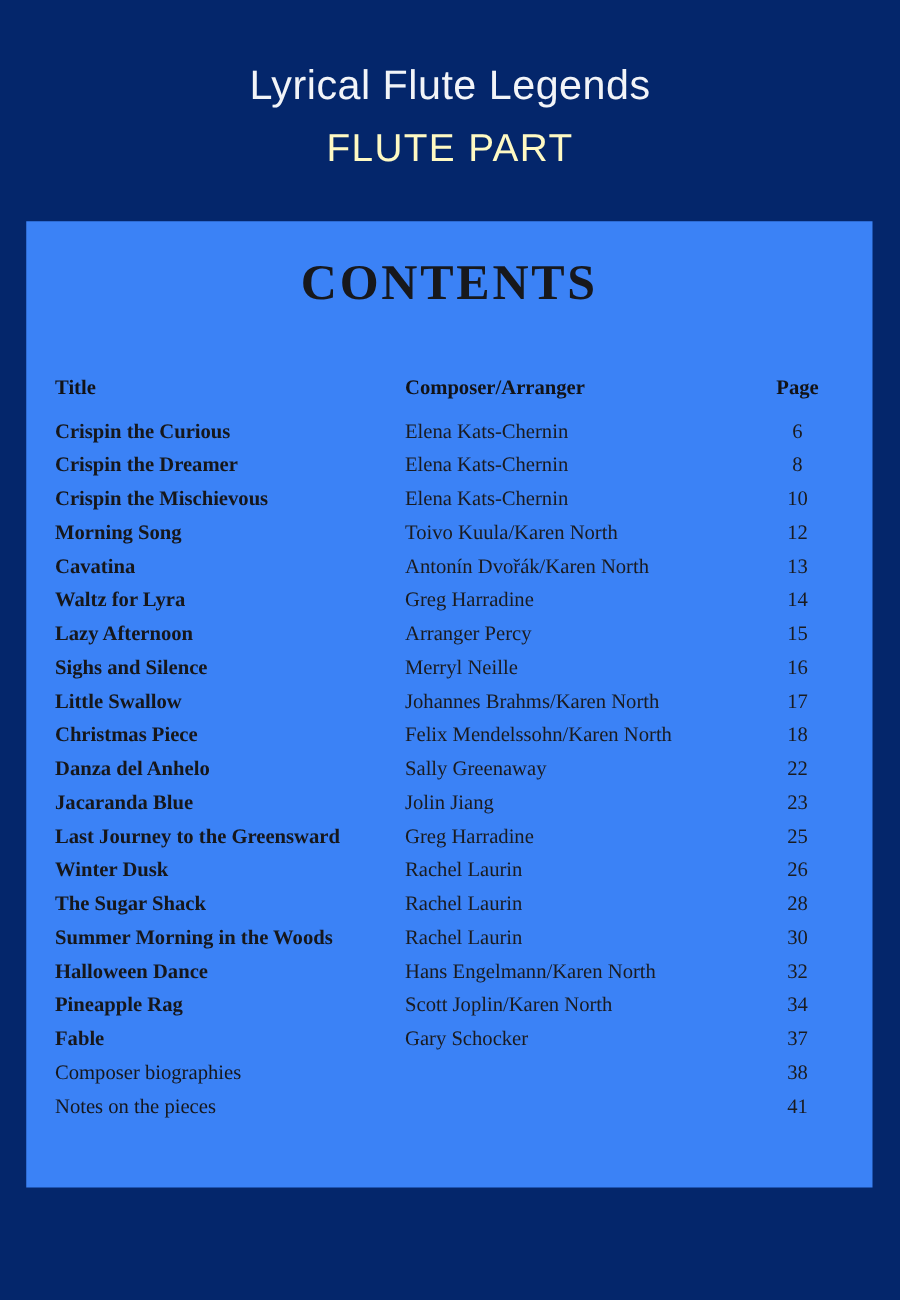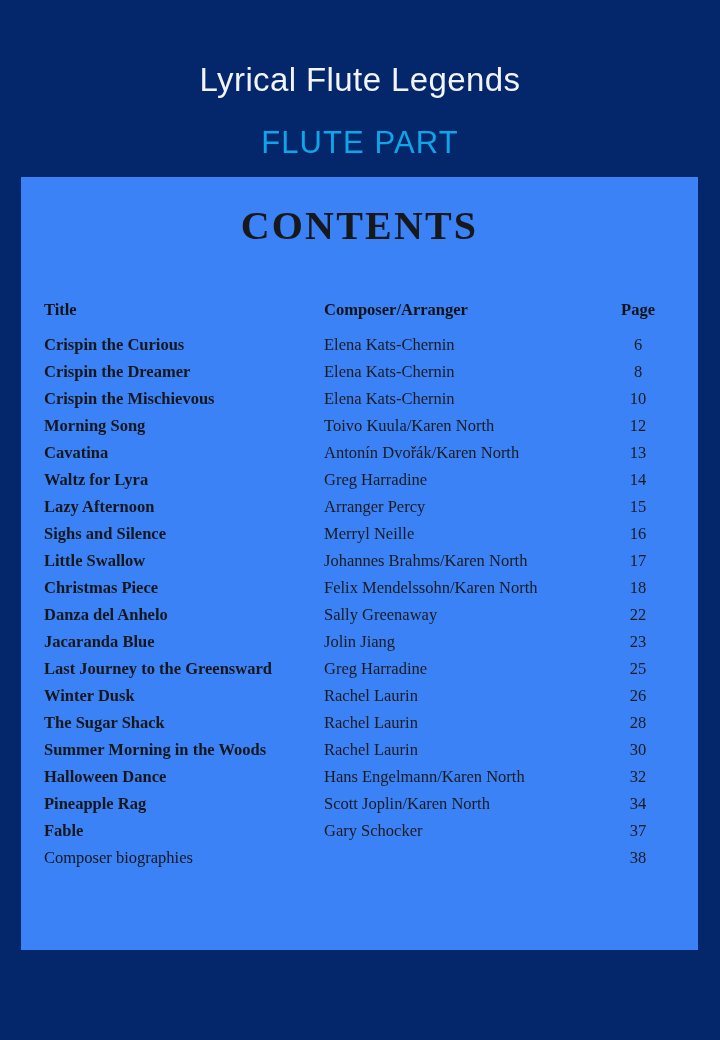--- a/index.html
+++ b/index.html
@@ -24,34 +24,34 @@
     height: 177px;
     text-align: center;
     color: #ffffff;
   }
   .book-title {
     font-family: "Liberation Sans", sans-serif;
     font-weight: 300;
     font-size: 33px;
     letter-spacing: 0.4px;
     line-height: 1;
-    margin: 16px;
+    margin: 4px;
     padding-top: 47px;
     color: #f2f4f8;
     -webkit-font-smoothing: antialiased;
   }
   .part-title {
     font-family: "Liberation Sans", sans-serif;
     font-weight: 300;
     font-size: 31px;
     letter-spacing: 1.1px;
     line-height: 1;
     margin: 0;
     padding-top: 15px;
-    color: #0ea5e9;
+    color: #fef9c3;
     -webkit-font-smoothing: antialiased;
   }
 
   
   .contents-panel {
     position: absolute;
     left: 21px;
     top: 177px;
     width: 677px;
     height: 773px;
@@ -236,15 +236,20 @@
         <div class="toc-row">
           <span class="col-title bold">Fable</span>
           <span class="col-composer">Gary Schocker</span>
           <span class="col-page">37</span>
         </div>
         <div class="toc-row">
           <span class="col-title">Composer biographies</span>
           <span class="col-composer"></span>
           <span class="col-page">38</span>
         </div>
+        <div class="toc-row">
+          <span class="col-title">Notes on the pieces</span>
+          <span class="col-composer"></span>
+          <span class="col-page">41</span>
+        </div>
       </div>
   </div>
 </div>
 
 </body></html>

